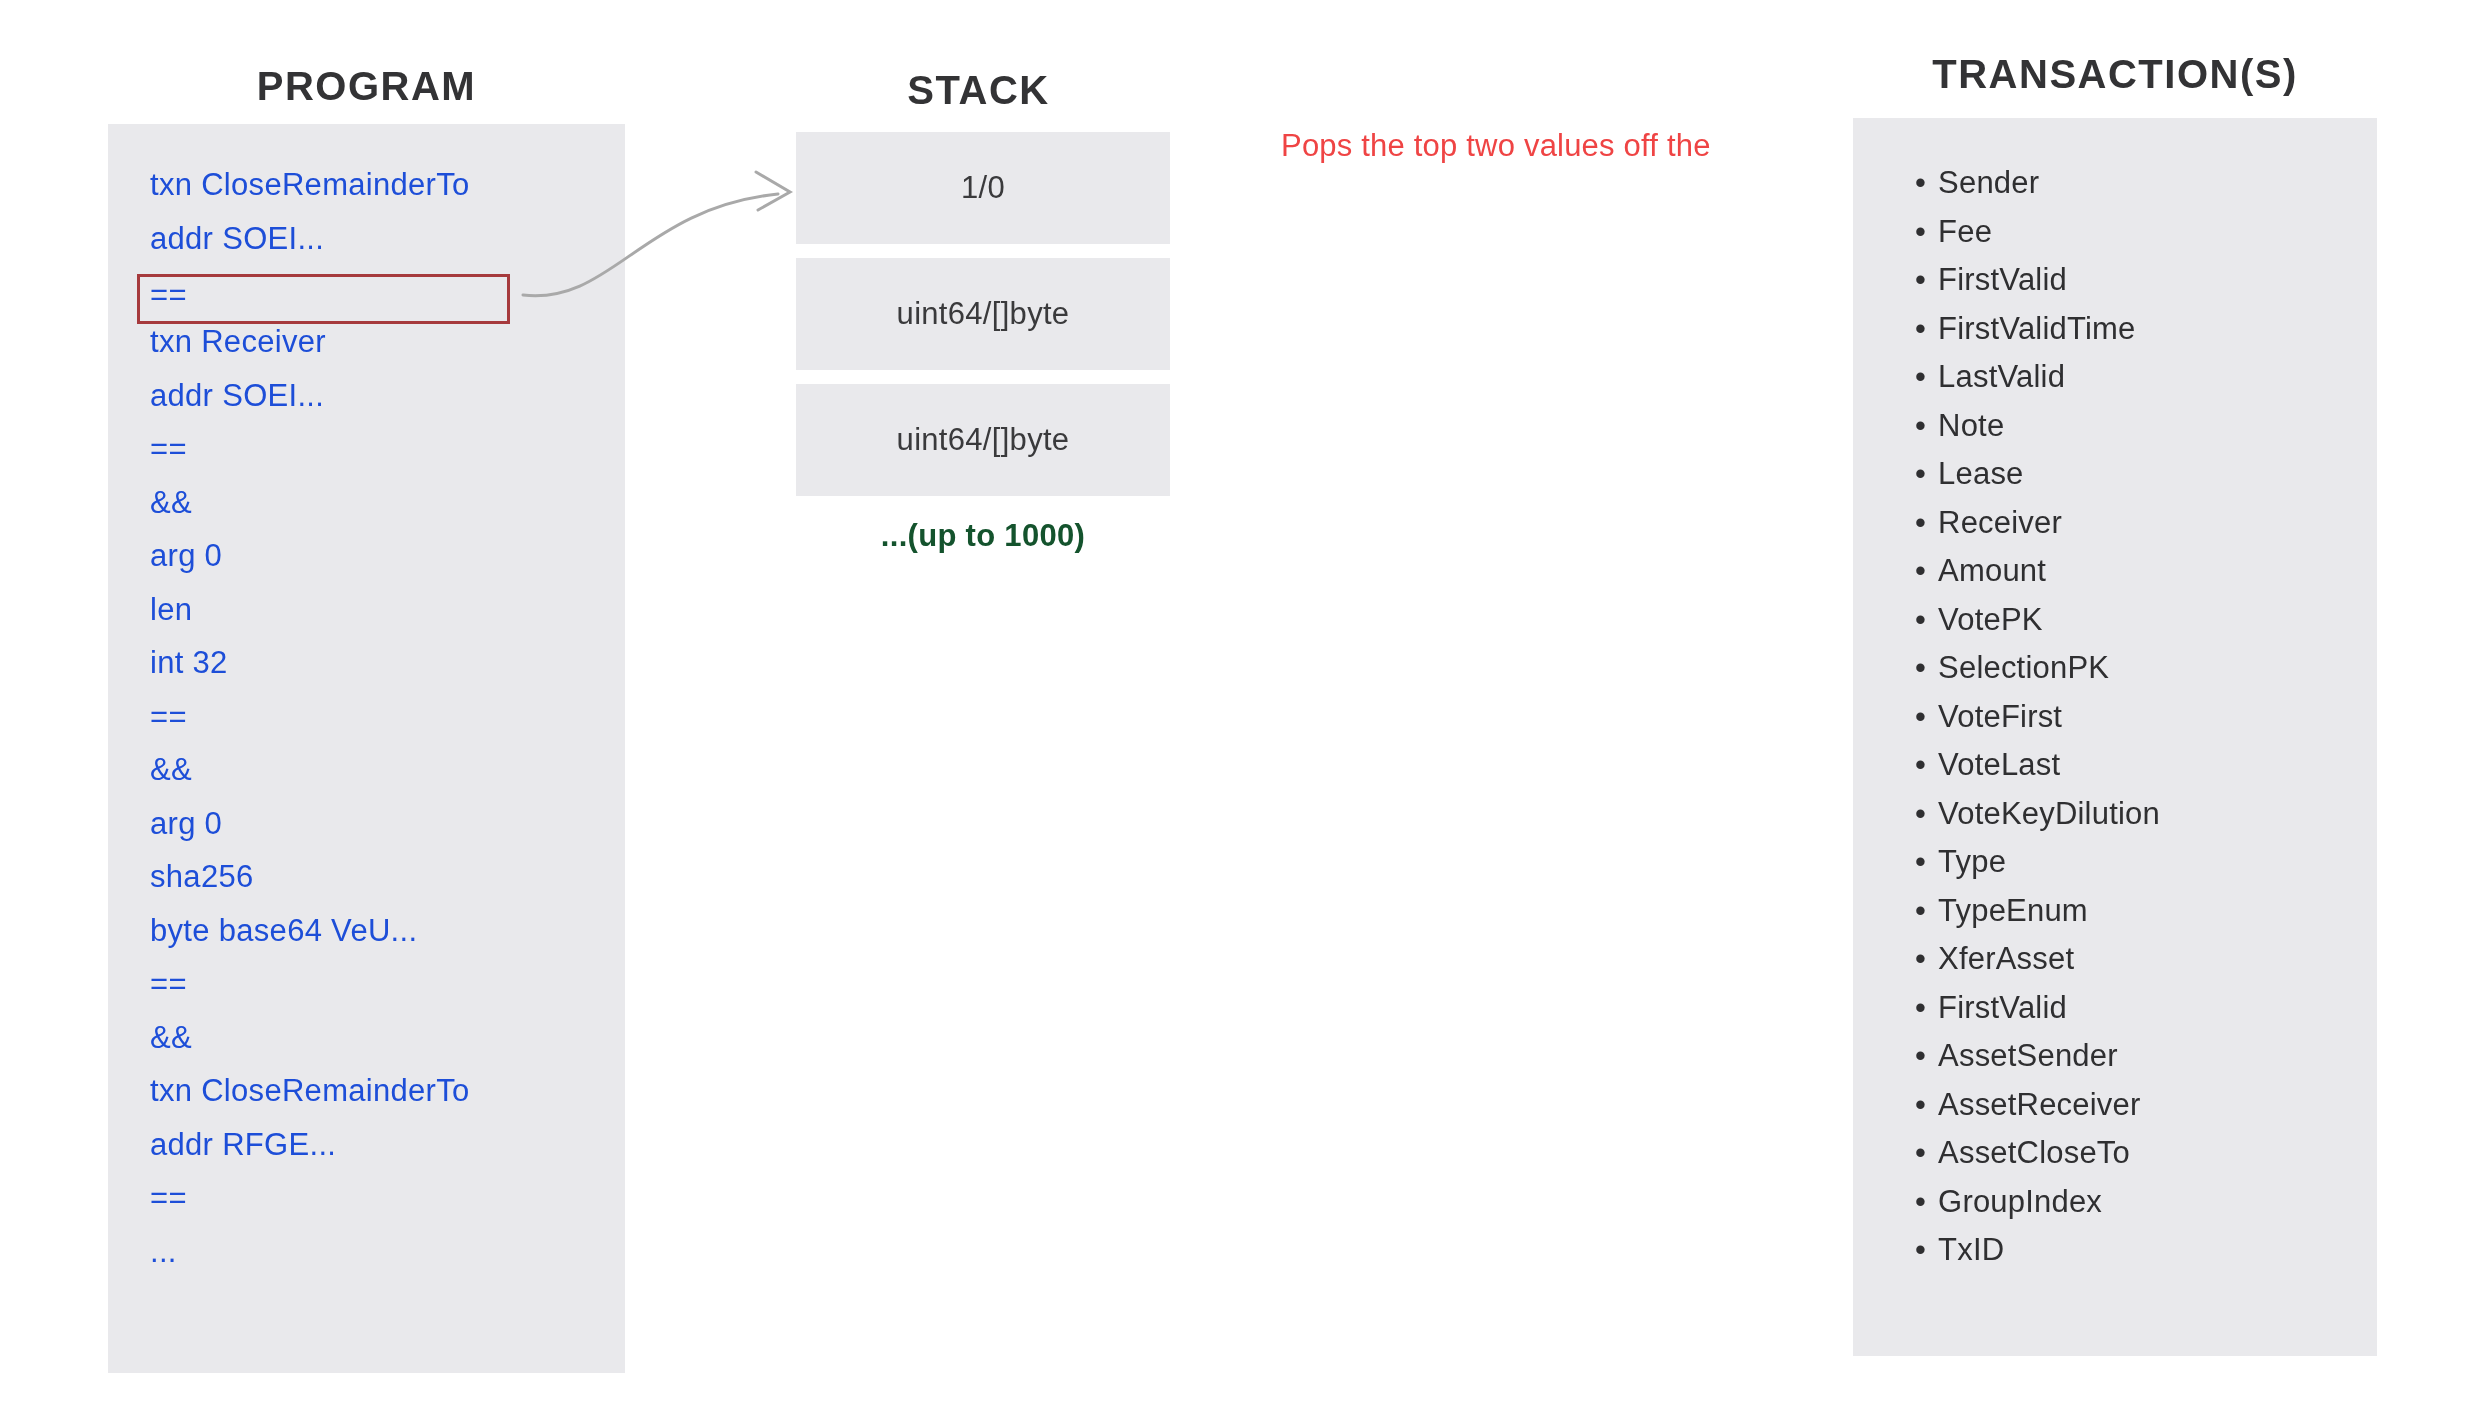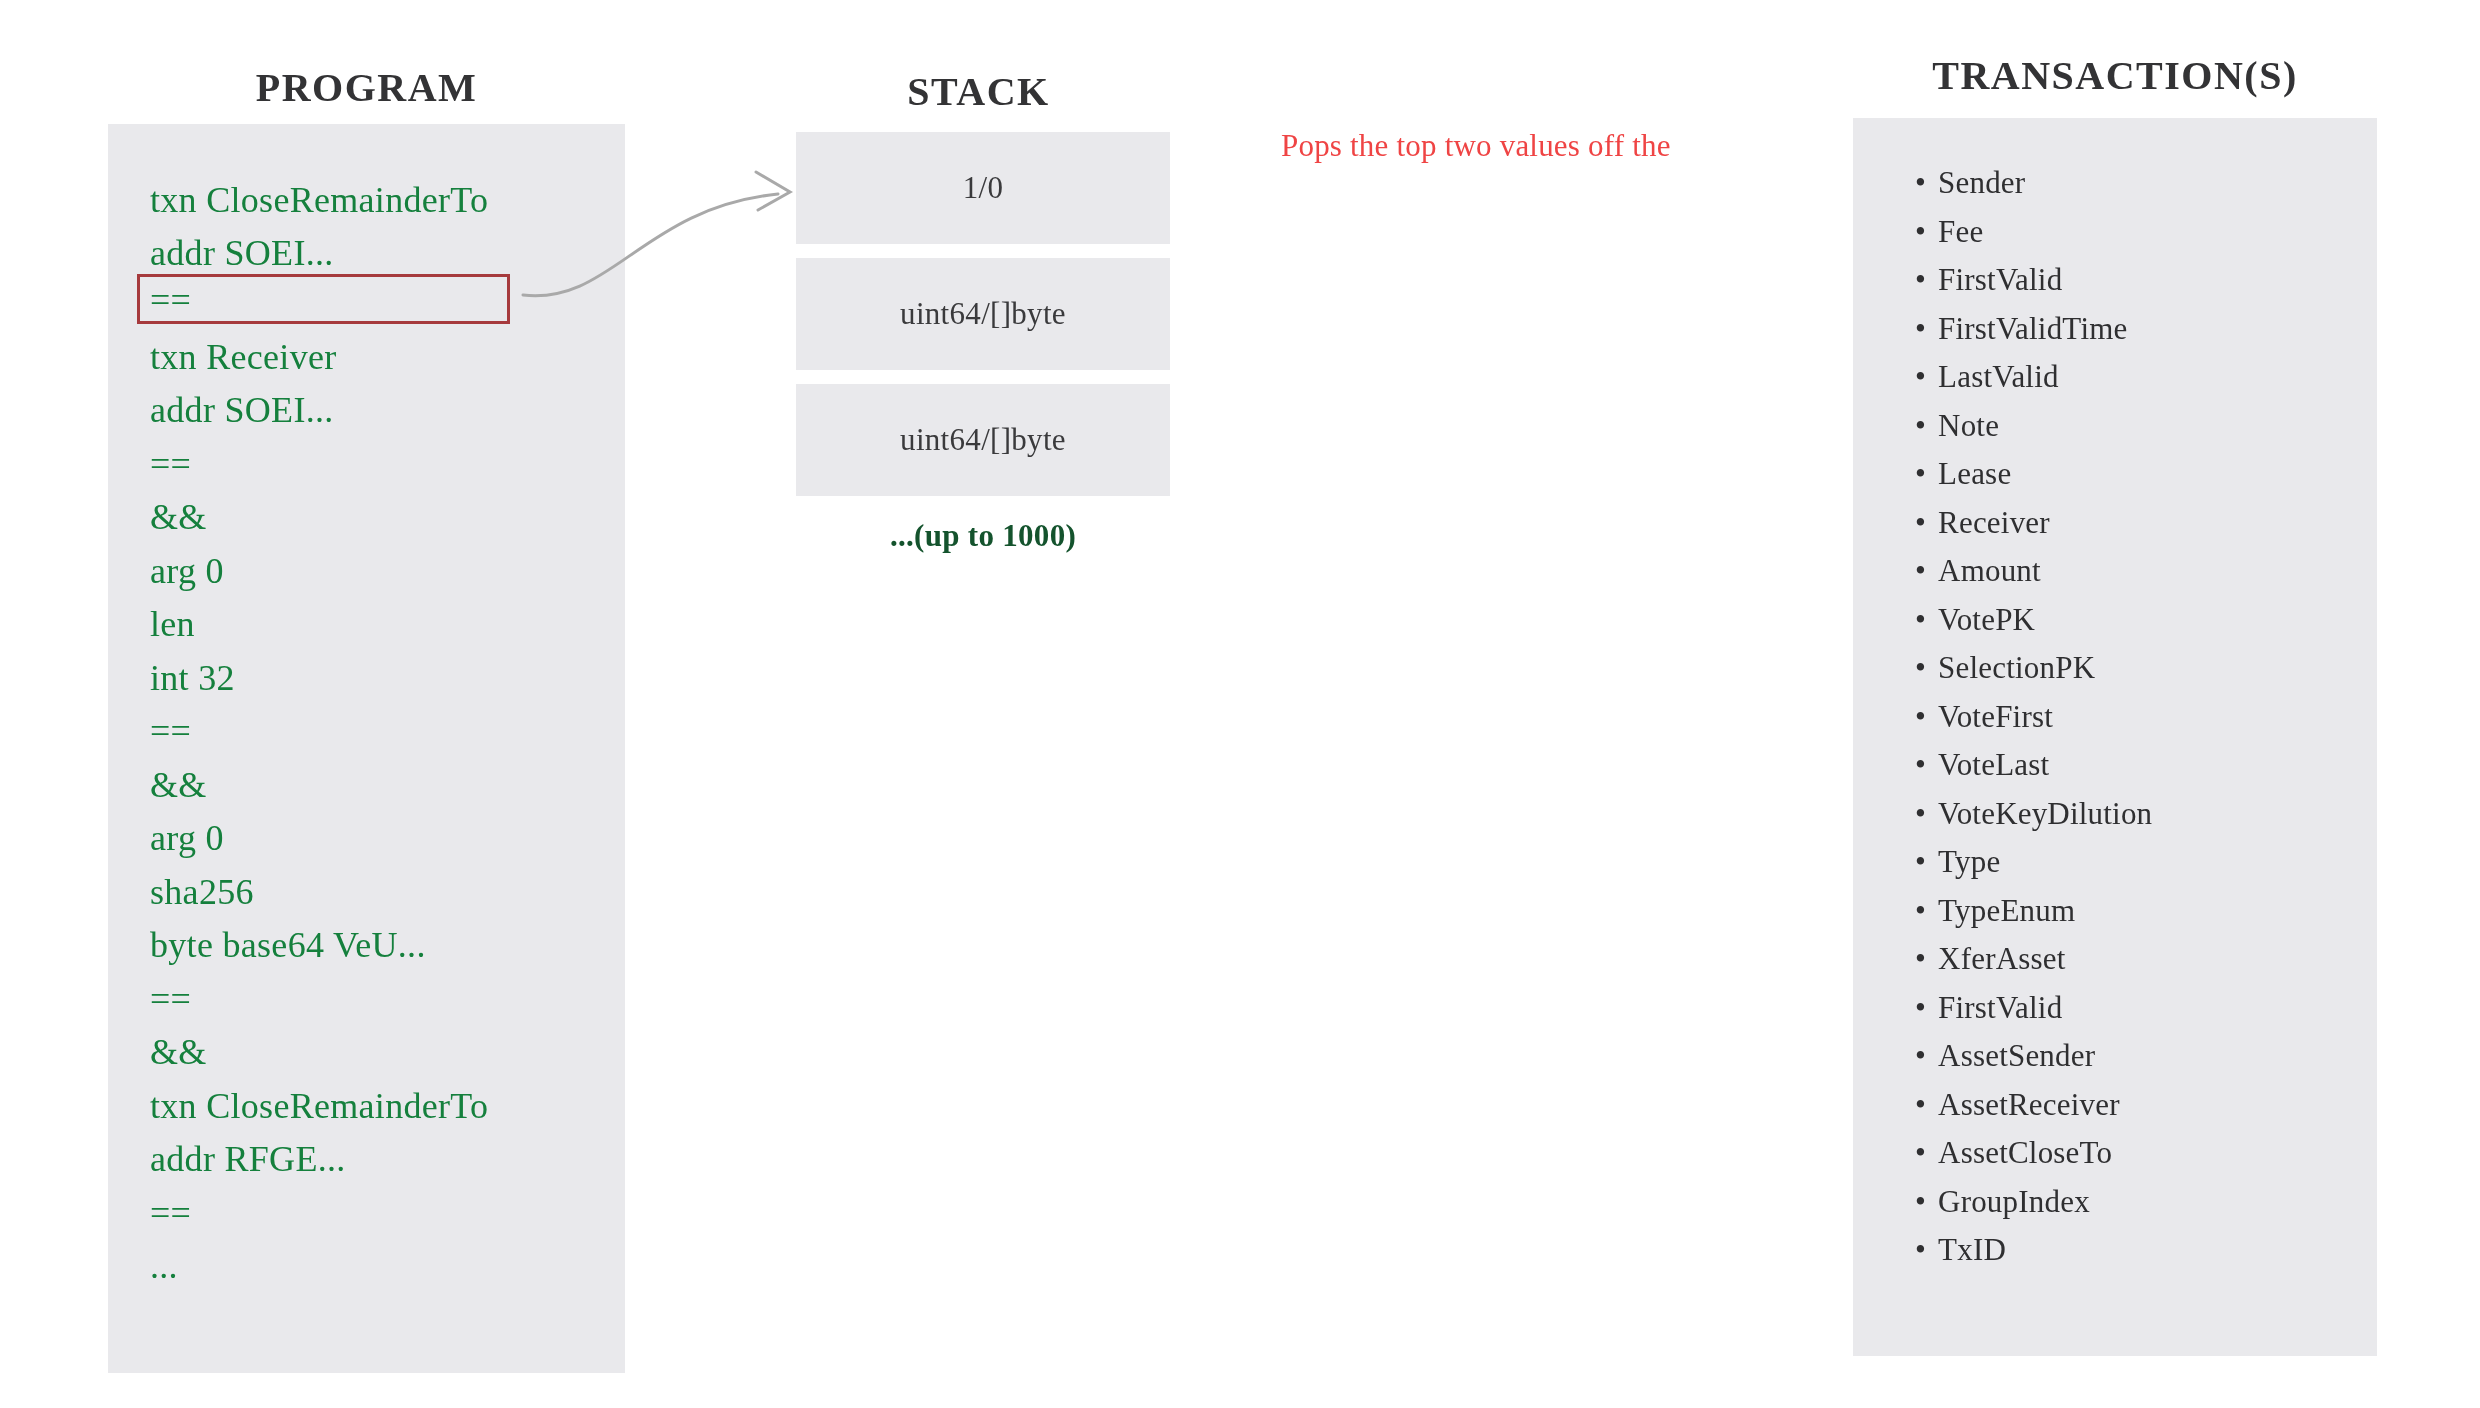--- a/index.html
+++ b/index.html
@@ -1,30 +1,30 @@
 <!DOCTYPE html>
 <html><head>
 <meta charset="utf-8">
 <style>
   html,body{margin:0;padding:0;background:#fff;}
   .canvas{position:relative;width:2480px;height:1408px;background:#ffffff;
-          font-family:Liberation Serif, serif;overflow:hidden;}
+          font-family:Liberation Sans, sans-serif;overflow:hidden;}
 
   .col-title{position:absolute;font-size:40px;font-weight:700;letter-spacing:1.5px;
              color:#333335;text-align:center;white-space:nowrap;}
   #program-title{left:108px;top:64px;width:517px;}
   #stack-title{left:796px;top:68px;width:365px;}
   #tx-title{left:1853px;top:52px;width:524px;}
 
   .panel{position:absolute;background:#e9e9ec;box-sizing:border-box;}
 
   
   #program-panel{left:108px;top:124px;width:517px;height:1249px;padding:43px 0 0 42px;}
-  .code-line{height:53.5px;display:flex;align-items:flex-end;font-size:36px;
-             color:#15803d;letter-spacing:.3px;white-space:pre;}
+  .code-line{height:53.5px;display:flex;align-items:flex-start;font-size:31px;
+             color:#1d4ed8;letter-spacing:.3px;white-space:pre;}
   .code-line.highlight{box-sizing:border-box;width:373px;height:50px;margin-left:-13px;
              padding-left:10px;border:3px solid #a63a3d;}
 
   
   #stack-col{position:absolute;left:796px;top:132px;width:374px;}
   .stack-box{height:112px;margin-bottom:14px;background:#e9e9ec;display:flex;
              align-items:center;justify-content:center;font-size:31px;color:#3a3a3c;
              letter-spacing:.3px;}
   .stack-note{margin-top:22px;text-align:center;font-size:31px;font-weight:700;
              color:#14532d;letter-spacing:.3px;}

